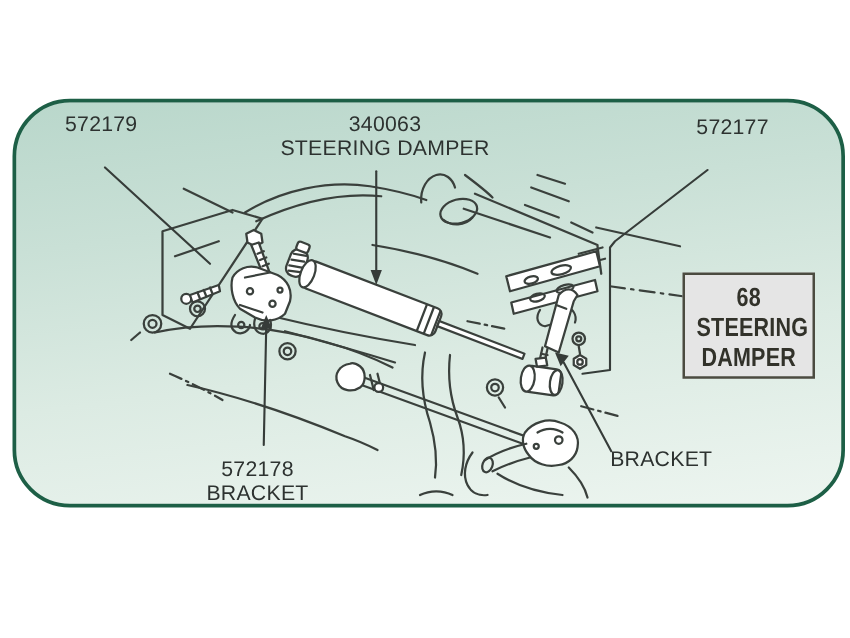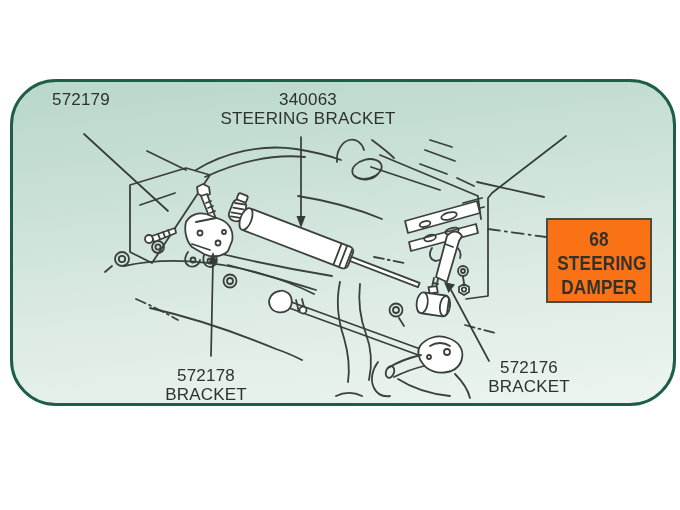--- a/index.html
+++ b/index.html
@@ -28,21 +28,21 @@
     white-space:nowrap;
   }
   .part-label .num{display:block;}
   .part-label .nm{display:block;}
   .align-left{text-align:right;}
   .align-center{text-align:center;}
   .align-right{text-align:right;}
   .badge{
     position:absolute;left:546px;top:218px;width:106px;height:85px;
     box-sizing:border-box;
-    background:#f97316;
+    background:#e5e5e5;
     border:2px solid #4b4b40;
     color:#32322a;
     font-weight:bold;
     font-size:21px;
     text-align:center;
     padding-top:7px;
   }
   .badge .bline{
     display:block;
     transform:scaleX(0.82);
@@ -209,33 +209,33 @@
     <polygon points="444,282 455,284.5 448.5,293" fill="#363c39" stroke="none"></polygon>
   </g>
 </svg>
 
 <div class="part-label align-left" style="left:52px;top:90px;">
   <span class="num">572179</span>
 </div>
 
 <div class="part-label align-center" style="left:213px;top:90px;width:190px;">
   <span class="num">340063</span>
-  <span class="nm">STEERING BRACKET</span>
+  <span class="nm">STEERING DAMPER</span>
 </div>
 
 <div class="part-label align-right" style="left:455px;top:92px;width:160px;">
+  <span class="num">572177</span>
 </div>
 
 <div class="part-label align-center" style="left:146px;top:366px;width:120px;">
   <span class="num">572178</span>
   <span class="nm">BRACKET</span>
 </div>
 
 <div class="part-label align-center" style="left:469px;top:358px;width:120px;">
-  <span class="num">572176</span>
   <span class="nm">BRACKET</span>
 </div>
 
 <div class="badge">
   <span class="bline">68</span>
   <span class="bline">STEERING</span>
   <span class="bline">DAMPER</span>
 </div>
 
 </body></html>

